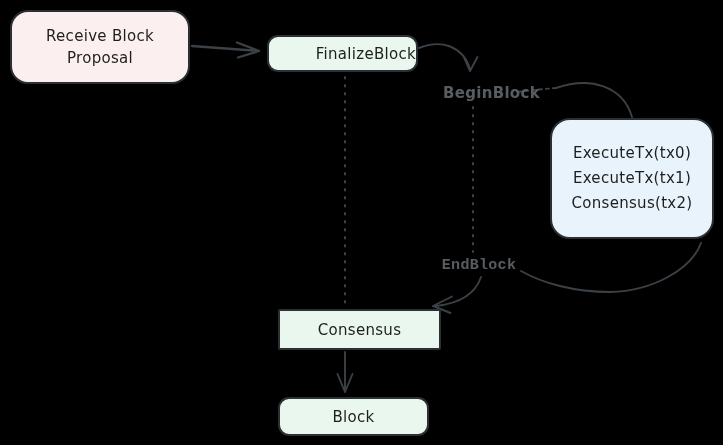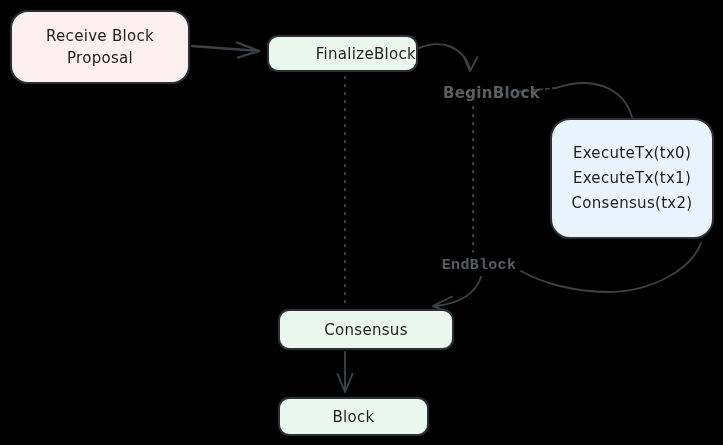--- a/index.html
+++ b/index.html
@@ -22,21 +22,21 @@
     display:flex;flex-direction:column;
     align-items:center;justify-content:center;
     text-align:center;
     font-size:15px;
     box-sizing:border-box;
     letter-spacing:.3px;
   }
   .node-receive{left:10px;top:10px;width:180px;height:74px;border-radius:18px;background:var(--pink-fill);line-height:22px;}
   .node-finalize{left:267px;top:35px;width:151px;height:37px;border-radius:11px;background:var(--green-fill);align-items:flex-end;}
   .node-execute{left:550px;top:118px;width:164px;height:121px;border-radius:20px;background:var(--blue-fill);line-height:25px;}
-  .node-consensus{left:278px;top:309px;width:176px;height:41px;border-radius:11px;background:var(--green-fill);text-align:center;}
+  .node-consensus{left:278px;top:309px;width:163px;height:41px;border-radius:2px;background:var(--green-fill);text-align:center;}
   .node-commit{left:278px;top:397px;width:151px;height:39px;border-radius:11px;background:var(--green-fill);}
   .phase-label{
     position:absolute;
     color:var(--label);
     font-size:15px;font-weight:600;
     letter-spacing:.3px;
     text-align:center;
   }
   .label-beginblock{left:424px;top:84px;width:92px;height:19px;margin-left:19px;}
   .label-endblock{left:440px;top:257px;width:78px;height:19px;font-family:Liberation Mono, monospace;}

